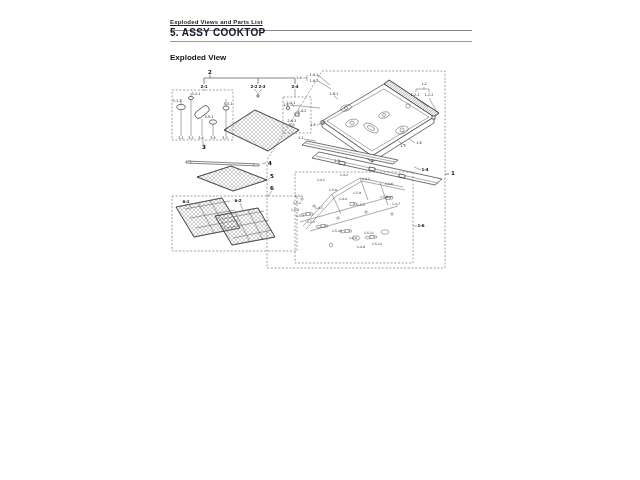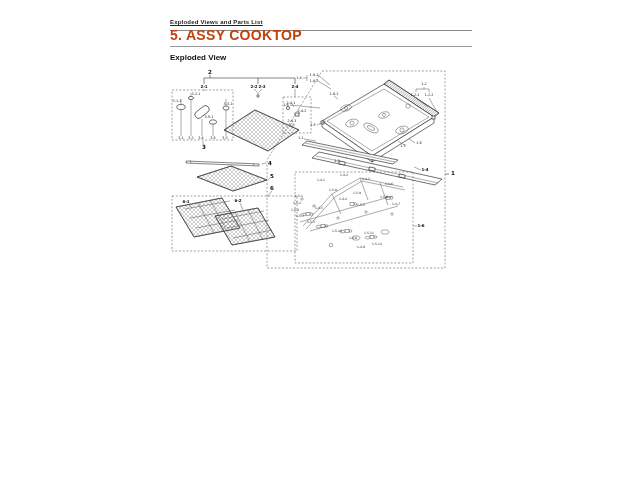--- a/index.html
+++ b/index.html
@@ -1,21 +1,21 @@
 <!DOCTYPE html>
 <html><head>
 <meta charset="utf-8">
 <style>
   html,body{margin:0;padding:0;background:#fff;}
   .screen{position:relative;width:640px;height:480px;background:#ffffff;overflow:hidden;
           font-family:"Liberation Sans",sans-serif;color:#1a1a1a;}
   .hdr{position:absolute;left:170px;top:10px;width:302px;border-bottom:1px solid #888;padding-bottom:2px;}
   .hdr span{font-size:6px;font-weight:bold;text-decoration:underline;color:#222;letter-spacing:.2px;}
   .title{position:absolute;left:170px;top:27px;width:302px;border-bottom:1px solid #9a9a9a;padding-bottom:3px;
-         font-size:14px;font-weight:bold;color:#c2410c;letter-spacing:.3px;}
+         font-size:10px;font-weight:bold;color:#0f172a;letter-spacing:.3px;}
   .subtitle{position:absolute;left:170px;top:53px;font-size:8px;font-weight:bold;color:#111;}
   svg.diagram{position:absolute;left:0;top:0;width:640px;height:480px;}
   .ln{stroke:#333;stroke-width:.6;fill:none;}
   .lnt{stroke:#444;stroke-width:.45;fill:none;}
   .part{stroke:#333;stroke-width:.7;fill:#fff;}
   .dash{stroke:#777;stroke-width:.7;fill:none;stroke-dasharray:2 1.7;}
   .hatch{stroke:#333;stroke-width:.6;}
   .co{font-family:"DejaVu Sans",sans-serif;fill:#111;text-anchor:middle;}
   .co-l{font-size:5.6px;font-weight:bold;}
   .co-m{font-size:4px;font-weight:bold;}

